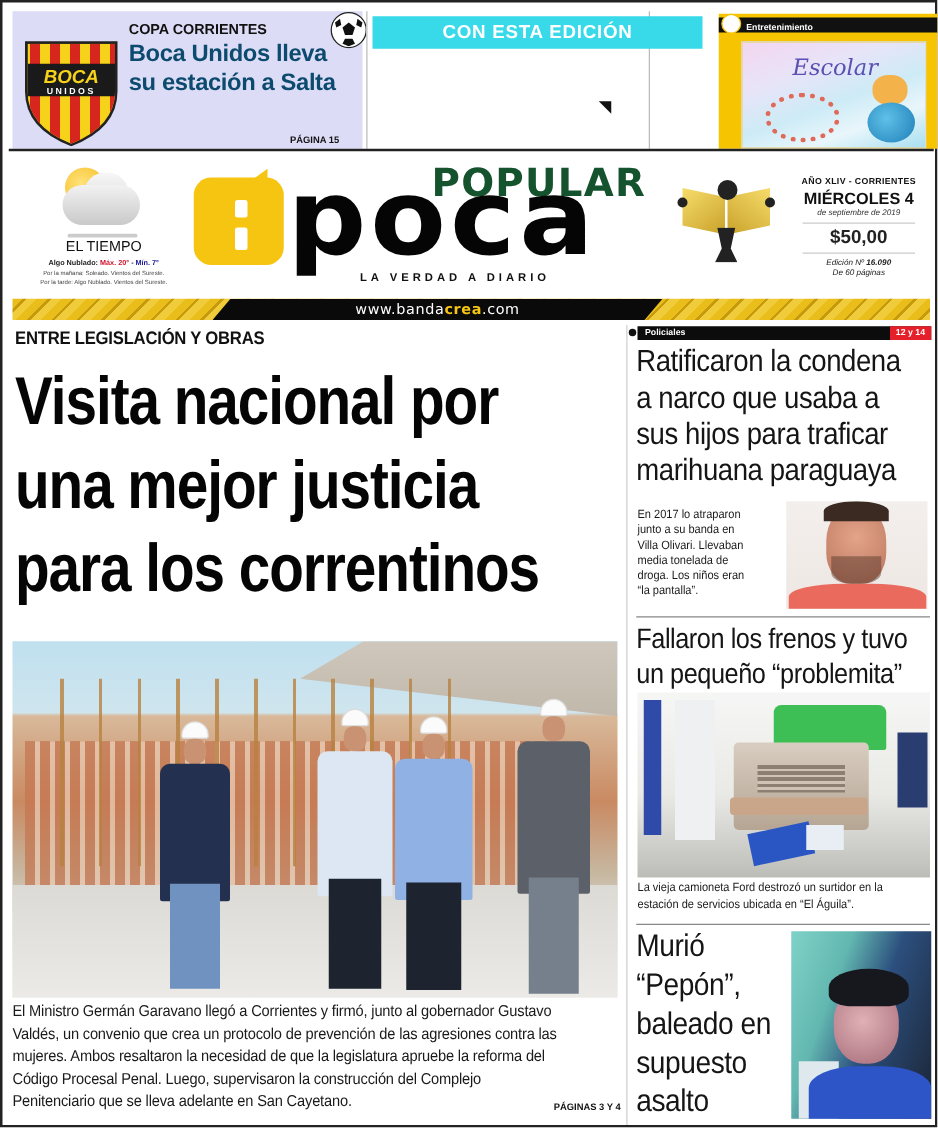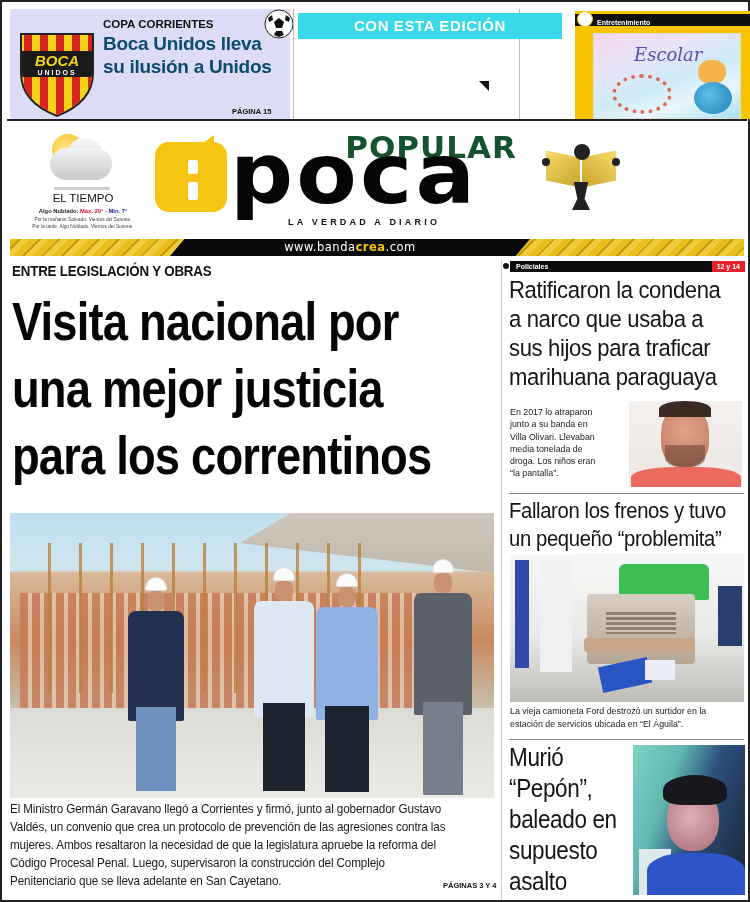--- a/index.html
+++ b/index.html
@@ -161,21 +161,21 @@
           <rect x="54" y="0" width="8" height="88" fill="#d7261e"></rect>
           <rect x="70" y="0" width="8" height="88" fill="#d7261e"></rect>
           <rect x="4" y="22" width="70" height="26" fill="#1a1a1a"></rect>
         </g>
         <text x="39" y="37" text-anchor="middle" font-family="Liberation Sans, sans-serif" font-weight="bold" font-style="italic" font-size="15" fill="#f7d21a">BOCA</text>
         <text x="39" y="46" text-anchor="middle" font-family="Liberation Sans, sans-serif" font-weight="bold" font-size="7" letter-spacing="2" fill="#fff">UNIDOS</text>
       </svg>
       <div class="boca-kicker">COPA CORRIENTES</div>
       <div class="boca-title">
         <div>Boca Unidos lleva</div>
-        <div>su ilusión a Unidos</div>
+        <div>su estación a Salta</div>
       </div>
       <div class="boca-page">PÁGINA 15</div>
     </div>
     <svg class="soccer-ball" viewBox="0 0 30 30" style="position:absolute;left:257px;top:3px;">
       <circle cx="15" cy="15" r="14" fill="#fff" stroke="#222" stroke-width="1"></circle>
       <polygon points="15,9 20,13 18,19 12,19 10,13" fill="#111"></polygon>
       <polygon points="4,9 8,6 9,11 5,13" fill="#111"></polygon>
       <polygon points="26,9 22,6 21,11 25,13" fill="#111"></polygon>
       <polygon points="10,26 12,22 18,22 20,26 15,28" fill="#111"></polygon>
     </svg>
@@ -225,20 +225,30 @@
 
   <div class="mascot">
     <div class="mascot-book-l"></div>
     <div class="mascot-book-r"></div>
     <div class="mascot-head"></div>
     <div class="mascot-body"></div>
     <div class="mascot-hand-l"></div>
     <div class="mascot-hand-r"></div>
   </div>
 
+  <div class="issue-info">
+    <div class="issue-year">AÑO XLIV - CORRIENTES</div>
+    <div class="issue-day">MIÉRCOLES 4</div>
+    <div class="issue-date">de septiembre de 2019</div>
+    <div class="issue-rule"></div>
+    <div class="issue-price">$50,00</div>
+    <div class="issue-rule"></div>
+    <div class="issue-edition"><span>Edición Nº </span><b>16.090</b></div>
+    <div class="issue-pages">De 60 páginas</div>
+  </div>
 
   <div class="url-band">
     <div class="url-black"></div>
     <div class="url-text"><span>www.banda</span><span class="hl">crea</span><span>.com</span></div>
   </div>
 
   <div class="kicker">ENTRE LEGISLACIÓN Y OBRAS</div>
   <div class="headline">
     <div>Visita nacional por</div>
     <div>una mejor justicia</div>

